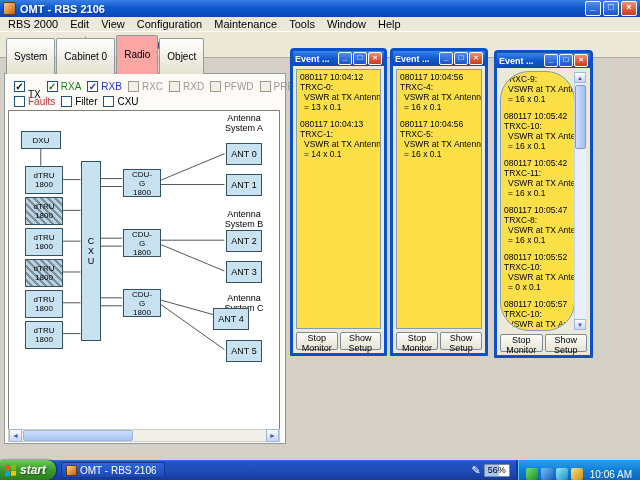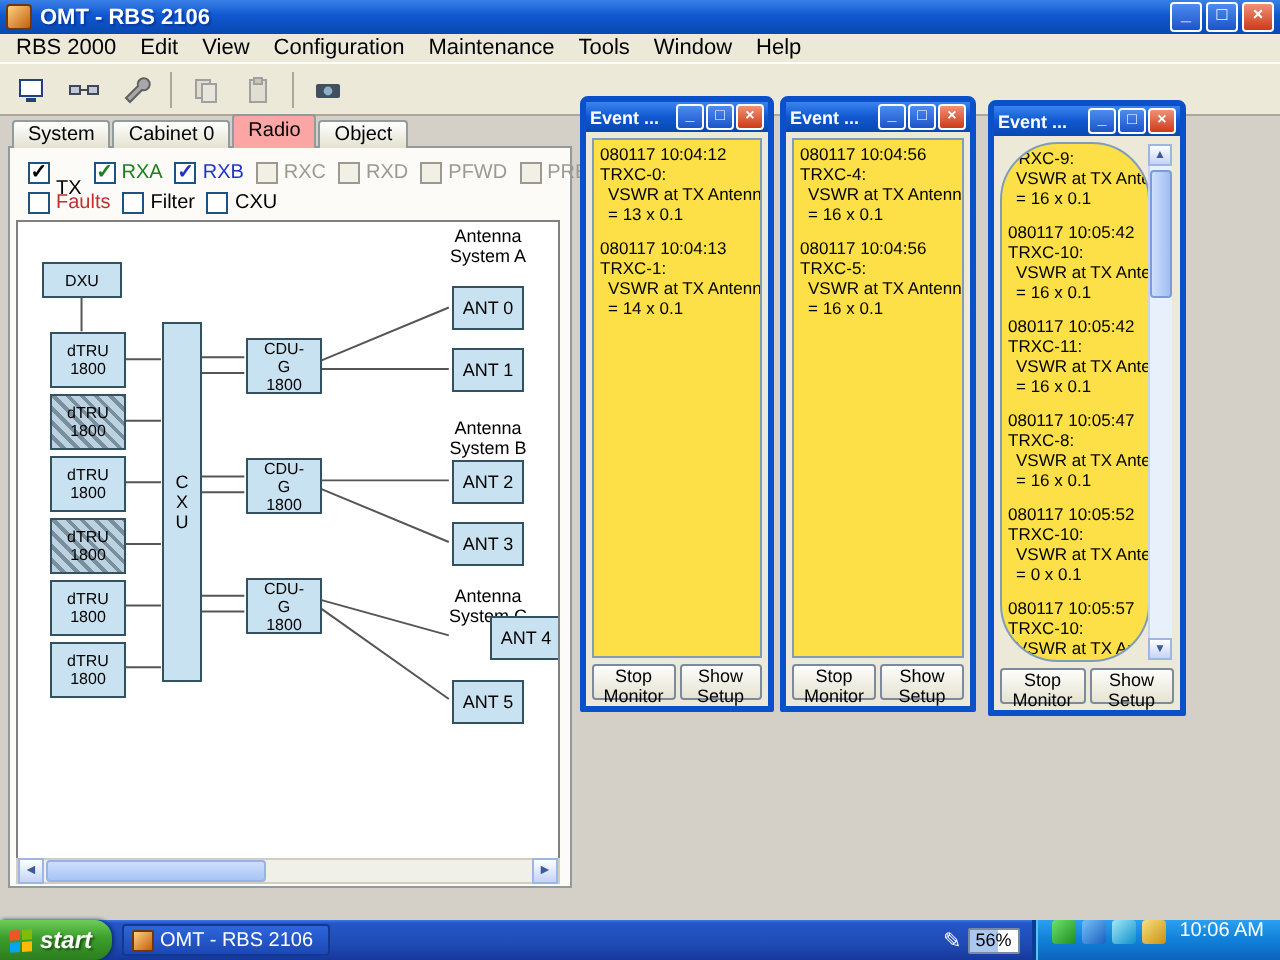--- a/index.html
+++ b/index.html
@@ -16,21 +16,21 @@
   .menubar{position:absolute;left:0;top:17px;width:640px;height:15px;background:#ECE9D8;border-bottom:1px solid #fff;display:flex;align-items:center;padding-left:2px;box-sizing:border-box;}
   .menu-item{padding:0 6px;font-size:11px;color:#000;}
   .toolbar{position:absolute;left:0;top:32px;width:640px;height:26px;background:#ECE9D8;border-bottom:1px solid #ACA899;display:flex;align-items:center;padding-left:4px;box-sizing:border-box;gap:2px;}
   .tbtn{width:22px;height:22px;display:flex;align-items:center;justify-content:center;border:1px solid transparent;border-radius:2px;}
   .tsep{width:1px;height:18px;background:#ACA899;margin:0 3px;}
 
   
   .client{position:absolute;left:0;top:58px;width:640px;height:388px;background:#D4D0C8;}
   .left-panel{position:absolute;left:4px;top:0;width:282px;height:386px;}
   .tabstrip{position:absolute;left:0;top:0;height:16px;display:flex;align-items:flex-end;padding-left:2px;z-index:3;}
-  .tab{font-size:10px;height:13px;line-height:13px;padding:0 7px;border:1px solid #919B9C;border-bottom:none;border-radius:2px 2px 0 0;background:linear-gradient(180deg,#FFFFFF,#E4E1D0);margin-right:1px;color:#000;}
+  .tab{font-size:10px;height:13px;line-height:13px;padding:11px 7px;border:1px solid #919B9C;border-bottom:none;border-radius:2px 2px 0 0;background:linear-gradient(180deg,#FFFFFF,#E4E1D0);margin-right:1px;color:#000;}
   .tab.active{height:16px;line-height:15px;background:#fca5a5;text-align:center;}
   .panel-body{position:absolute;left:0;top:15px;width:282px;height:371px;background:#FCFBF8;border:1px solid #919B9C;box-sizing:border-box;}
   .cbrow{display:flex;align-items:center;height:13px;padding-left:9px;}
   #cbrow1{margin-top:6px;}
   #cbrow2{margin-top:2px;}
   .cb{display:flex;align-items:center;margin-right:6px;}
   .cbbox{width:11px;height:11px;box-sizing:border-box;background:#fff;border:1px solid #1D5281;margin-right:3px;font-size:10px;line-height:9px;text-align:center;font-weight:bold;}
   .cb.disabled .cbbox{border-color:#9C9A90;background:#F2F0E4;}
   .cblabel{font-size:10px;}
 
@@ -71,21 +71,21 @@
   
   .taskbar{position:absolute;left:0;top:460px;width:640px;height:20px;background:linear-gradient(180deg,#3E77E8 0%,#2456C8 8%,#1F4BB4 60%,#16389C 100%);display:flex;align-items:center;box-sizing:border-box;z-index:8;}
   .start-btn{height:20px;padding:0 10px 0 5px;border-radius:0 9px 9px 0;background:linear-gradient(180deg,#6ECC5A 0%,#3C9E2C 45%,#2C7E1E 100%);display:flex;align-items:center;gap:4px;color:#fff;font-weight:bold;font-style:italic;font-size:12px;text-shadow:1px 1px 1px #1C5A10;box-shadow:1px 0 2px #0A2C6C;box-sizing:border-box;}
   .winflag{width:11px;height:11px;display:grid;grid-template-columns:5px 5px;grid-template-rows:5px 5px;gap:1px;transform:skewY(-4deg);}
   .winflag i{display:block;}
   .task-btn{margin-left:5px;width:104px;height:16px;background:linear-gradient(180deg,#2E66DC,#1C48B4);border:1px solid #123890;border-radius:2px;display:flex;align-items:center;gap:3px;padding:0 4px;box-sizing:border-box;color:#fff;font-size:10px;white-space:nowrap;overflow:hidden;}
   .task-icon{width:9px;height:9px;flex:0 0 9px;background:linear-gradient(135deg,#FFD080,#C06010);border:1px solid #703808;border-radius:1px;}
   .tb-spacer{flex:1;}
   .pen-icon{color:#fff;font-size:11px;margin-right:3px;}
   .battery{height:13px;background:linear-gradient(90deg,#A9C7EF 0 58%,#FFFFFF 58%);border:1px solid #7A8AA0;font-size:9px;line-height:11px;padding:0 3px;color:#000;margin-right:6px;border-radius:1px;box-sizing:border-box;}
-  .tray{height:20px;display:flex;align-items:flex-start;gap:3px;padding:0 8px;background:linear-gradient(180deg,#2BA0F0 0%,#1180D8 50%,#0C64BC 100%);border-left:2px solid #0A3C94;box-shadow:inset 1px 0 0 #5CC0F8;box-sizing:border-box;}
+  .tray{height:20px;display:flex;align-items:flex-end;gap:3px;padding:0 8px;background:linear-gradient(180deg,#2BA0F0 0%,#1180D8 50%,#0C64BC 100%);border-left:2px solid #0A3C94;box-shadow:inset 1px 0 0 #5CC0F8;box-sizing:border-box;}
   .tray-icon{width:12px;height:12px;border-radius:2px;}
   .tray-time{color:#fff;font-size:10px;margin-left:4px;white-space:nowrap;}
 </style>
 </head>
 <body>
 
 <div class="screen">
 
   <div class="titlebar">
     <span class="app-icon"></span>
@@ -246,21 +246,21 @@
           <div class="dbox pad" style="left:114px;top:178px;width:38px;height:28px;">CDU-G 1800</div>
 
           <div class="alabel" style="left:207px;top:2px;">Antenna System A</div>
           <div class="alabel" style="left:207px;top:98px;">Antenna System B</div>
           <div class="alabel" style="left:207px;top:182px;">Antenna System C</div>
 
           <div class="dbox" style="left:217px;top:32px;width:36px;height:22px;font-size:9px;">ANT 0</div>
           <div class="dbox" style="left:217px;top:63px;width:36px;height:22px;font-size:9px;">ANT 1</div>
           <div class="dbox" style="left:217px;top:119px;width:36px;height:22px;font-size:9px;">ANT 2</div>
           <div class="dbox" style="left:217px;top:150px;width:36px;height:22px;font-size:9px;">ANT 3</div>
-          <div class="dbox" style="left:204px;top:197px;width:36px;height:22px;font-size:9px;margin-left:32px;">ANT 4</div>
+          <div class="dbox" style="left:204px;top:197px;width:36px;height:22px;font-size:9px;">ANT 4</div>
           <div class="dbox" style="left:217px;top:229px;width:36px;height:22px;font-size:9px;">ANT 5</div>
         </div>
 
         <div class="hscroll">
           <span class="sbarrow">◄</span>
           <span class="sbthumb"></span>
           <span class="sbarrow" style="margin-left:auto;">►</span>
         </div>
       </div>
     </div>

